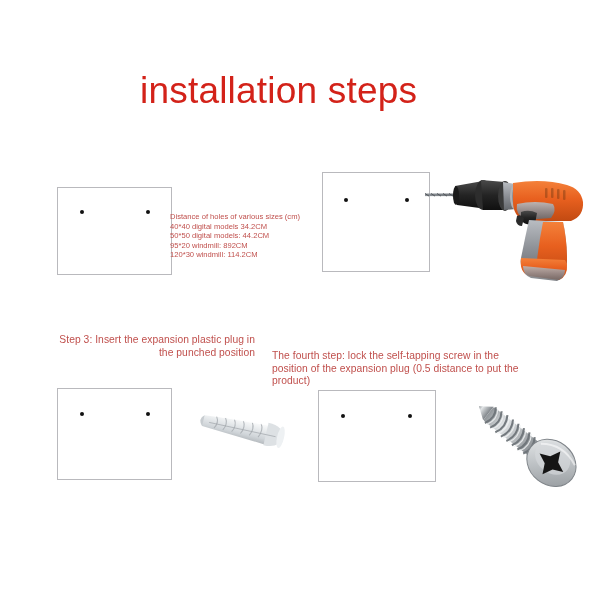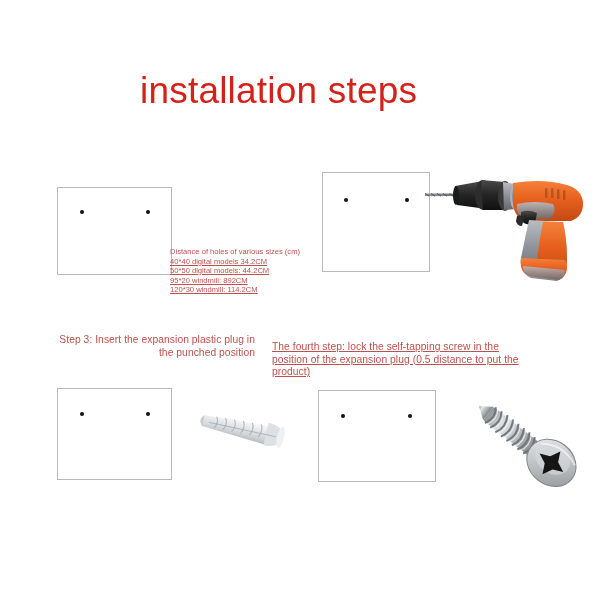--- a/index.html
+++ b/index.html
@@ -42,22 +42,22 @@
     border-radius:50%;
   }
 
   .table{
     position:absolute;
     color:#c0504d;
     font-size:7.6px;
     line-height:9.5px;
     white-space:nowrap;
   }
-  .table .hdr{display:block;margin-top:35px;}
-  .table .row{display:block;text-decoration:underline;}
+  .table .hdr{display:block;}
+  .table .row{display:block;}
 
   
   .drill{position:absolute;left:425px;top:176px;width:170px;height:110px;}
   .drill svg{display:block;}
 
   
   .plug{position:absolute;left:196px;top:408px;width:92px;height:46px;}
 
   
   .screw{position:absolute;left:470px;top:392px;width:120px;height:112px;}
@@ -186,21 +186,21 @@
 
         <path d="M6 16 Q0 21 6 27 Z" fill="#c7ccd0"></path>
 
         <path d="M12 22 L80 21" stroke="#9fa4a9" stroke-width="0.9" opacity="0.7"></path>
 
         <path d="M14 14 L70 11" stroke="#ffffff" stroke-width="1.6" opacity="0.9"></path>
       </g>
     </svg>
   </div>
 
-  <div class="steptext" style="left:272px;top:341px;width:248px;text-decoration:underline;">The fourth step: lock the self-tapping screw in the position of the expansion plug (0.5 distance to put the product)</div>
+  <div class="steptext" style="left:272px;top:350px;width:248px;">The fourth step: lock the self-tapping screw in the position of the expansion plug (0.5 distance to put the product)</div>
 
   <div class="panel" style="left:318px;top:390px;width:118px;height:92px;">
     <div class="dot" style="left:22px;top:23px;"></div>
     <div class="dot" style="left:89px;top:23px;"></div>
   </div>
 
   <div class="screw">
     <svg width="120" height="112" viewBox="0 0 120 112">
       <defs>
         <linearGradient id="shaftG" x1="0" y1="0" x2="1" y2="0">

